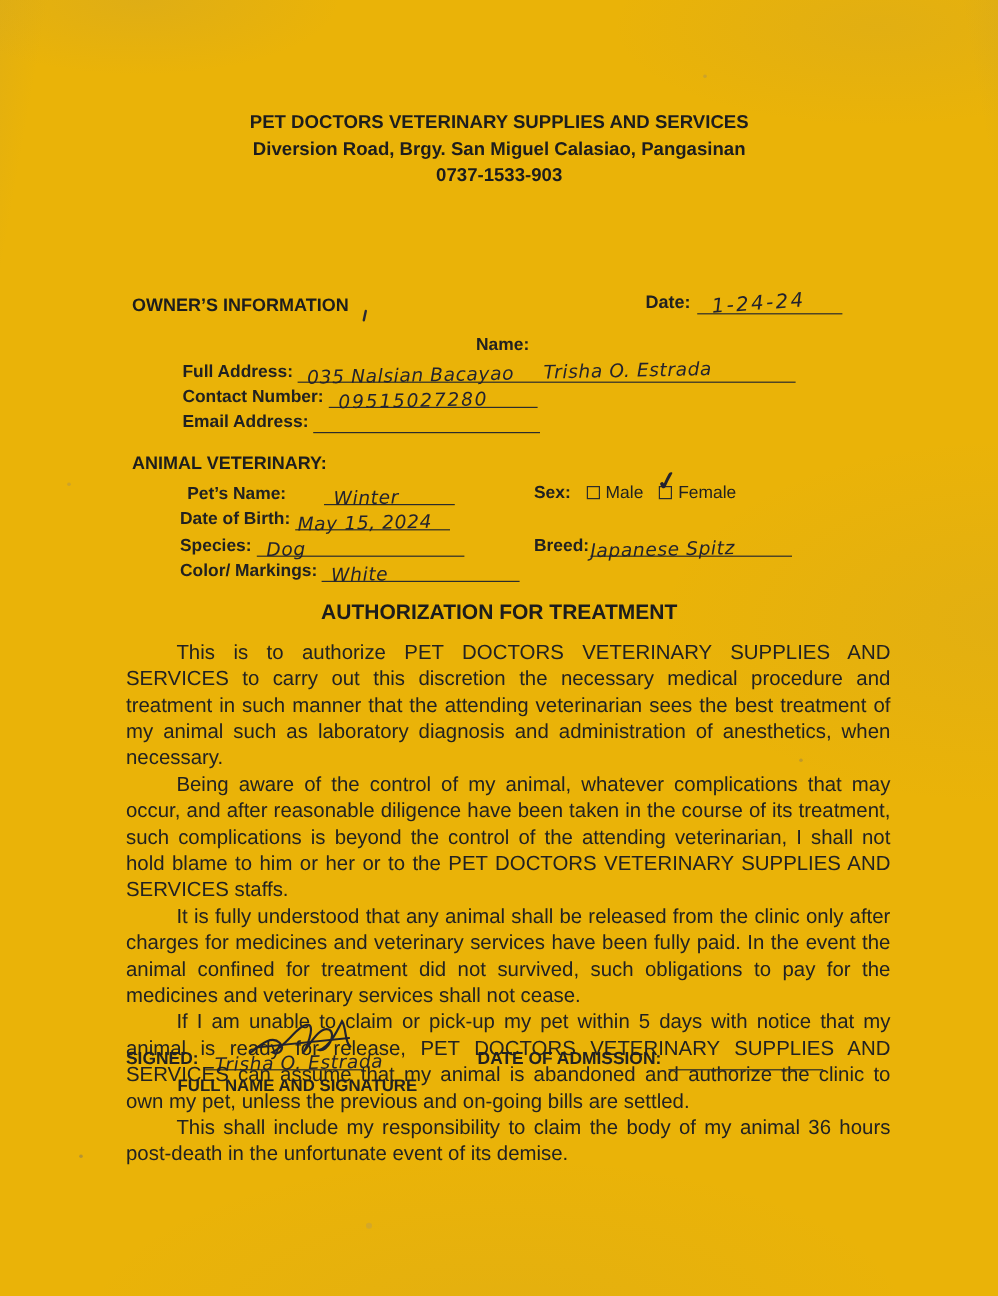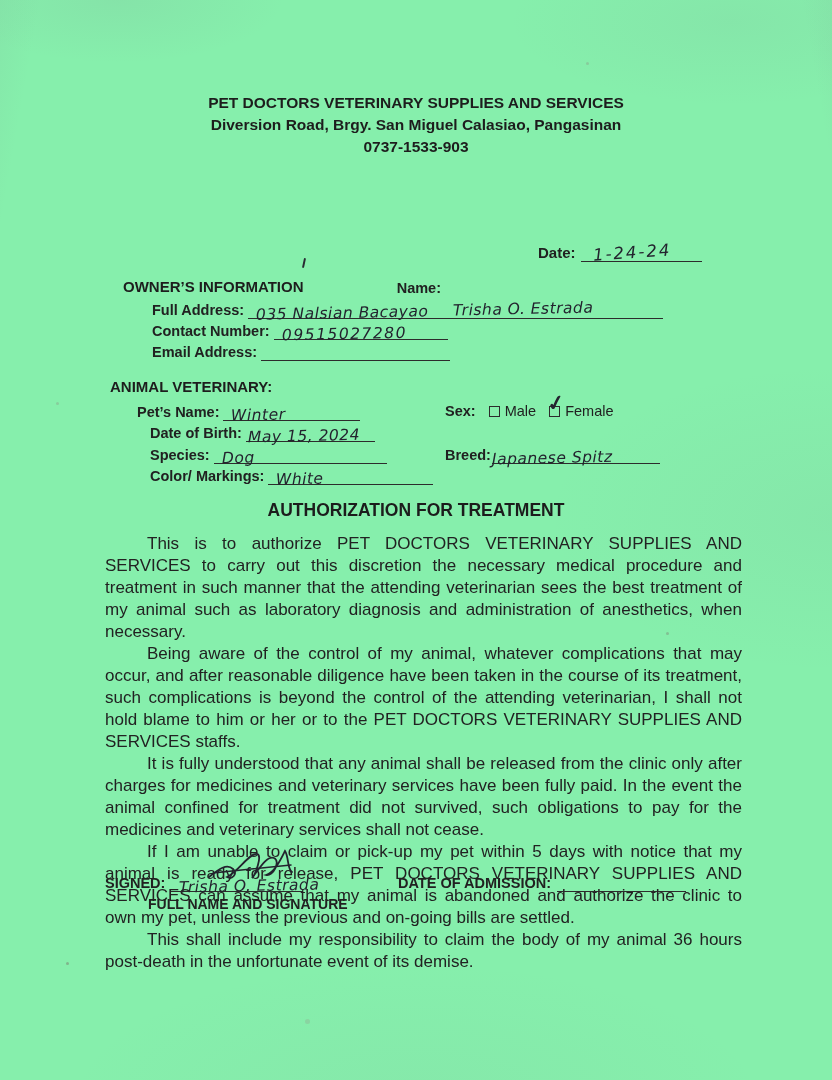--- a/index.html
+++ b/index.html
@@ -1,19 +1,19 @@
 <!DOCTYPE html>
 <html><head>
 <meta charset="utf-8">
 <style>
   html,body { margin:0; padding:0; background:#d9d9dc; }
   .page {
     position:relative; width:832px; height:1080px; margin:0 auto;
     font-family:"Liberation Sans", sans-serif; color:#212121;
-    background-color:#86efac; overflow:hidden;
+    background-color:#eab308; overflow:hidden;
   }
   .page::before{
     content:""; position:absolute; inset:0; pointer-events:none;
     background:
       radial-gradient(ellipse 240px 90px at 14% 0%, rgba(125,125,138,.10), transparent 70%),
       radial-gradient(ellipse 320px 120px at 88% 2%, rgba(125,125,138,.08), transparent 70%),
       radial-gradient(ellipse 420px 220px at 101% 48%, rgba(125,125,138,.07), transparent 70%),
       radial-gradient(ellipse 500px 200px at 50% 102%, rgba(125,125,138,.06), transparent 70%),
       linear-gradient(100deg, rgba(120,120,132,.07) 0%, rgba(120,120,132,0) 4%),
       linear-gradient(260deg, rgba(120,120,132,.06) 0%, rgba(120,120,132,0) 3%);
@@ -75,21 +75,21 @@
     <div>0737-1533-903</div>
   </div>
 
   <div class="date-row">
     <span class="lbl">Date:</span>
     <span class="wline">
       <span class="hand">1-24-24</span>
     </span>
   </div>
 
-  <div class="section-h" style="left:123px; top:246px;margin-top:32px;">OWNER’S INFORMATION</div>
+  <div class="section-h" style="left:110px; top:246px;">OWNER’S INFORMATION</div>
 
   <div class="frow" style="left:152px; top:280px; width:293px;flex-direction:column;">
     <span class="lbl">Name:</span>
     <span class="wline">
       <span class="hand">Trisha O. Estrada</span>
     </span>
   </div>
   <div class="frow" style="left:152px; top:301px; width:511px;align-items:flex-end;">
     <span class="lbl">Full Address:</span>
     <span class="wline">
@@ -105,21 +105,21 @@
   <div class="frow" style="left:152px; top:343px; width:298px;">
     <span class="lbl">Email Address:</span>
     <span class="wline">
       <span class="hand"></span>
     </span>
   </div>
   <div class="stray-mark"></div>
 
   <div class="section-h" style="left:110px; top:378px;">ANIMAL VETERINARY:</div>
 
-  <div class="frow" style="left:137px; top:403px; width:223px;">
+  <div class="frow" style="left:156px; top:403px; width:223px;gap:28px;">
     <span class="lbl">Pet’s Name:</span>
     <span class="wline">
       <span class="hand">Winter</span>
     </span>
   </div>
   <div class="frow" style="left:150px; top:424px; width:225px;">
     <span class="lbl">Date of Birth:</span>
     <span class="wline">
       <span class="hand" style="left:2px;">May 15, 2024</span>
     </span>

